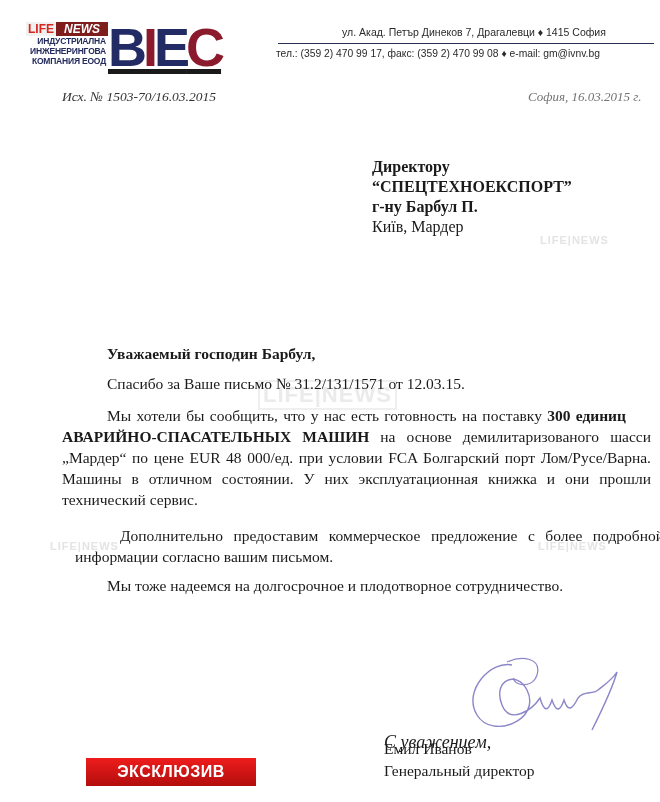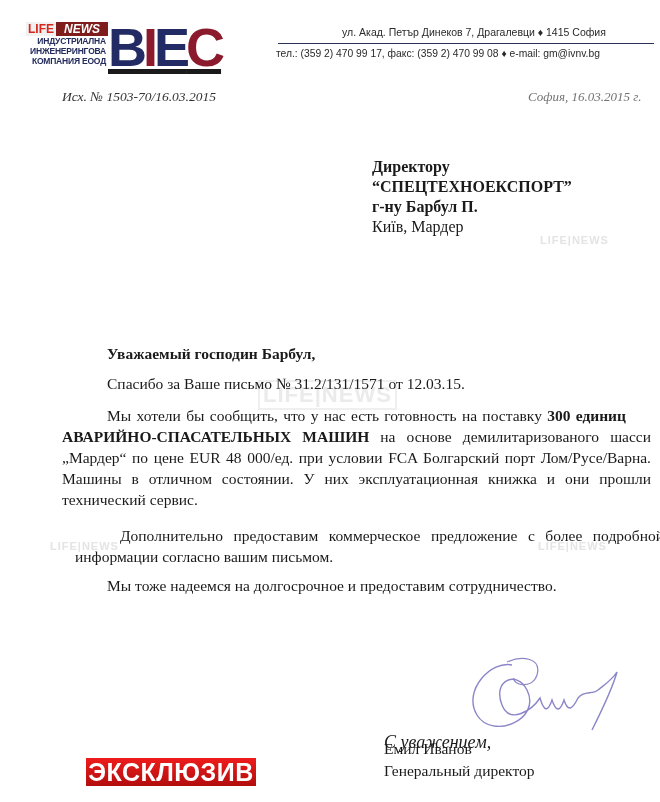--- a/index.html
+++ b/index.html
@@ -35,21 +35,21 @@
   .closing { left:384px; top:732px; font-size:18px;font-style:italic; }
   .signer-name { left:384px; top:740px; font-size:15.5px; }
   .signer-title { left:384px; top:762px; font-size:15.5px; }
 
   .signature { left:452px; top:650px; width:200px; height:95px; }
 
   .watermark { font-family:"Liberation Sans", sans-serif; font-weight:bold; color:#e4e4e4; letter-spacing:1px; }
   .wm-small { font-size:11px; }
   .wm-large { font-size:22px; color:#ebebeb; border:2px solid #efefef; padding:0 3px; }
 
-  .exclusive { left:86px; top:758px; width:170px; height:28px; background:linear-gradient(#ee1c1c,#b30d0d); color:#ffffff; font-family:"Liberation Sans", sans-serif; font-weight:bold; font-size:25px; line-height:28px; text-align:center; letter-spacing:0.5px; }
+  .exclusive { left:86px; top:758px; width:170px; height:28px; background:linear-gradient(#ee1c1c,#b30d0d); color:#ffffff; font-family:"Liberation Sans", sans-serif; font-weight:bold; font-size:16px; line-height:28px; text-align:center; letter-spacing:0.5px; }
 </style>
 </head>
 <body>
 
 <div class="abs lifenews">
   <span class="life">LIFE</span>
   <span class="news">NEWS</span>
 </div>
 <div class="abs company-lines">
   <div>ИНДУСТРИАЛНА</div>
@@ -75,21 +75,21 @@
 
 <div class="abs watermark wm-small" style="left:540px; top:234px;">LIFE|NEWS</div>
 <div class="abs watermark wm-large" style="left:258px; top:380px;">LIFE|NEWS</div>
 <div class="abs watermark wm-small" style="left:50px; top:540px;">LIFE|NEWS</div>
 <div class="abs watermark wm-small" style="left:538px; top:540px;">LIFE|NEWS</div>
 
 <div class="abs salutation">Уважаемый господин Барбул,</div>
 <div class="para indent" style="top:373px;">Спасибо за Ваше письмо № 31.2/131/1571 от 12.03.15.</div>
 <div class="para indent" style="top:405px;"><span>Мы хотели бы сообщить, что у нас есть готовность на поставку </span><b>300 единиц</b>&nbsp;&nbsp;&nbsp;&nbsp;&nbsp; <b>АВАРИЙНО-СПАСАТЕЛЬНЫХ МАШИН</b><span> на основе демилитаризованого шасси „Мардер“ по цене  EUR 48 000/ед. при условии FCA Болгарский порт Лом/Русе/Варна. Машины в отличном состоянии. У них эксплуатационная книжка и они прошли технический сервис.</span></div>
 <div class="para indent" style="top:525px;margin-left:13px;">Дополнительно предоставим коммерческое предложение с более подробной информации согласно вашим письмом.</div>
-<div class="para indent" style="top:575px;">Мы тоже надеемся на долгосрочное и предоставим сотрудничество.</div>
+<div class="para indent" style="top:575px;">Мы тоже надеемся на долгосрочное и плодотворное сотрудничество.</div>
 
 <svg class="abs signature" viewBox="0 0 200 95">
   <path d="M60 15 C 40 10, 10 40, 25 65 C 40 90, 90 70, 75 40 C 65 20, 40 30, 50 55 C 58 75, 80 60, 88 48 C 92 62, 96 62, 100 50 C 104 62, 108 62, 112 50 C 116 62, 120 60, 126 48 C 132 40, 140 45, 146 40 C 152 35, 160 30, 165 22 C 160 40, 150 60, 140 80" fill="none" stroke="#8a86c8" stroke-width="1.4"></path>
   <path d="M55 12 C 70 5, 90 8, 85 25 C 80 40, 60 35, 62 28" fill="none" stroke="#8a86c8" stroke-width="1.2"></path>
 </svg>
 
 <div class="abs closing">С уважением,</div>
 <div class="abs signer-name">Емил Иванов</div>
 <div class="abs signer-title">Генеральный директор</div>
 

